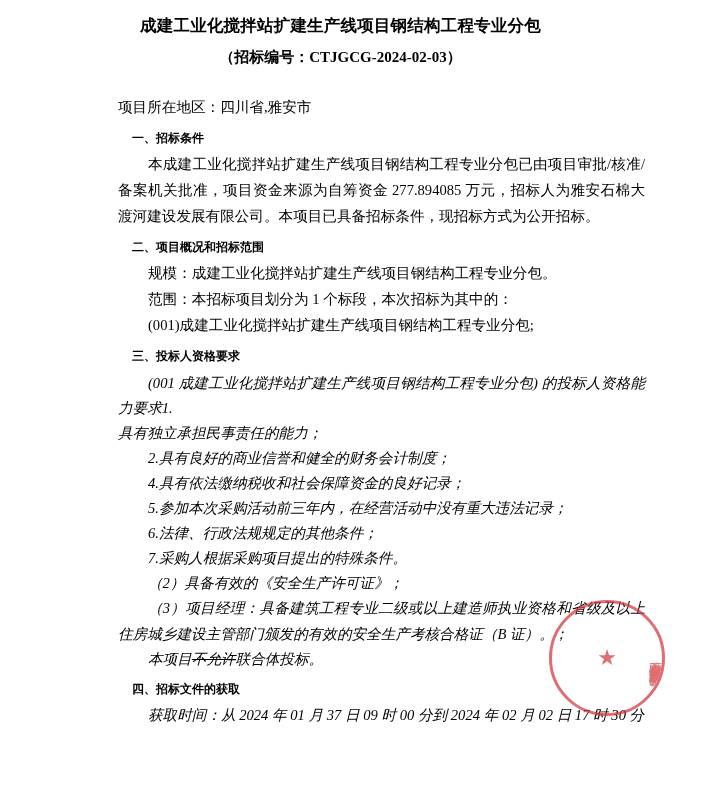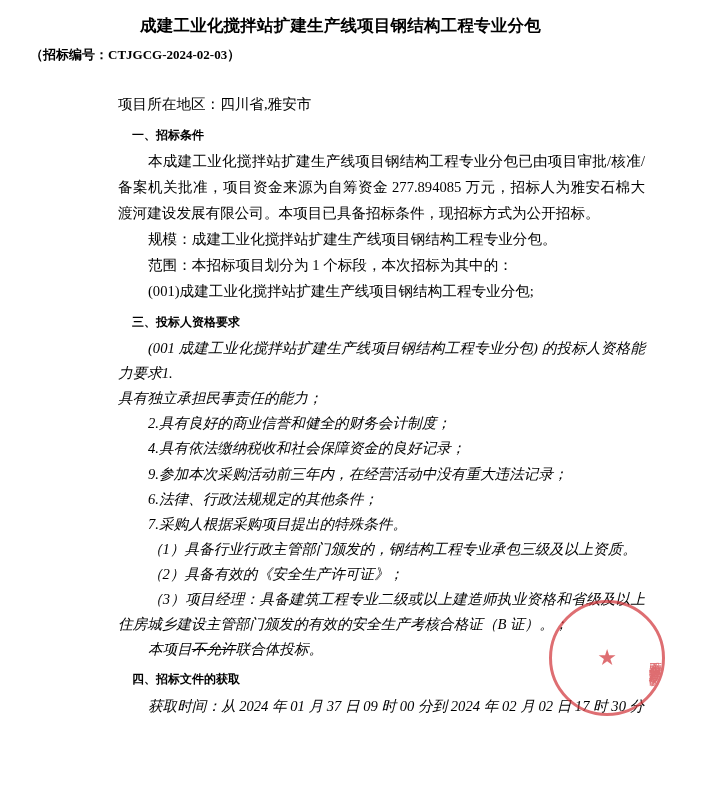--- a/index.html
+++ b/index.html
@@ -24,22 +24,22 @@
   }
   .doc-title {
     text-align: center;
     font-size: 16.5px;
     font-weight: bold;
     letter-spacing: 0.2px;
     line-height: 1.5;
     margin: 0 0 2px 0;
   }
   .doc-subtitle {
-    text-align: left;
-    font-size: 13px;
+    text-align: center;
+    font-size: 15px;
     font-weight: bold;
     line-height: 1.6;
     margin: 6px 0 0 0;
     font-family: Liberation Serif, serif;
   }
   .body-area {
     margin-top: 26px;
     padding: 0 6px 0 88px;
   }
   p {
@@ -115,33 +115,33 @@
   <div class="doc-title">成建工业化搅拌站扩建生产线项目钢结构工程专业分包</div>
   <div class="doc-subtitle">（招标编号：CTJGCG-2024-02-03）</div>
 
   <div class="body-area">
 
     <p class="loc flush">项目所在地区：四川省,雅安市</p>
 
     <p class="section-head">一、招标条件</p>
     <p class="indent">本成建工业化搅拌站扩建生产线项目钢结构工程专业分包已由项目审批/核准/备案机关批准，项目资金来源为自筹资金 277.894085 万元，招标人为雅安石棉大渡河建设发展有限公司。本项目已具备招标条件，现招标方式为公开招标。</p>
 
+    <p class="section-head">二、项目概况和招标范围</p>
     <p class="indent">规模：成建工业化搅拌站扩建生产线项目钢结构工程专业分包。</p>
     <p class="indent">范围：本招标项目划分为 1 个标段，本次招标为其中的：</p>
     <p class="indent">(001)成建工业化搅拌站扩建生产线项目钢结构工程专业分包;</p>
 
     <p class="section-head">三、投标人资格要求</p>
     <p class="indent tight">(001 成建工业化搅拌站扩建生产线项目钢结构工程专业分包) 的投标人资格能力要求1.</p>
     <p class="flush tight">具有独立承担民事责任的能力；</p>
     <p class="indent tight">2.具有良好的商业信誉和健全的财务会计制度；</p>
     <p class="indent tight">4.具有依法缴纳税收和社会保障资金的良好记录；</p>
-    <p class="indent tight">9.参加本次采购活动前三年内，在经营活动中没有重大违法记录；</p>
+    <p class="indent tight">5.参加本次采购活动前三年内，在经营活动中没有重大违法记录；</p>
     <p class="indent tight">6.法律、行政法规规定的其他条件；</p>
     <p class="indent tight">7.采购人根据采购项目提出的特殊条件。</p>
-    <p class="indent tight">（1）具备行业行政主管部门颁发的，钢结构工程专业承包三级及以上资质。</p>
     <p class="indent tight">（2）具备有效的《安全生产许可证》；</p>
     <p class="indent tight">（3）项目经理：具备建筑工程专业二级或以上建造师执业资格和省级及以上住房城乡建设主管部门颁发的有效的安全生产考核合格证（B 证）。；</p>
     <p class="indent tight">
       <span>本项目</span><span class="strike">不允许</span><span>联合体投标。</span>
     </p>
 
     <p class="section-head">四、招标文件的获取</p>
     <p class="indent tight">获取时间：从 2024 年 01 月 37 日  09 时 00 分到 2024 年 02 月 02 日  17 时 30 分</p>
 
   </div>

